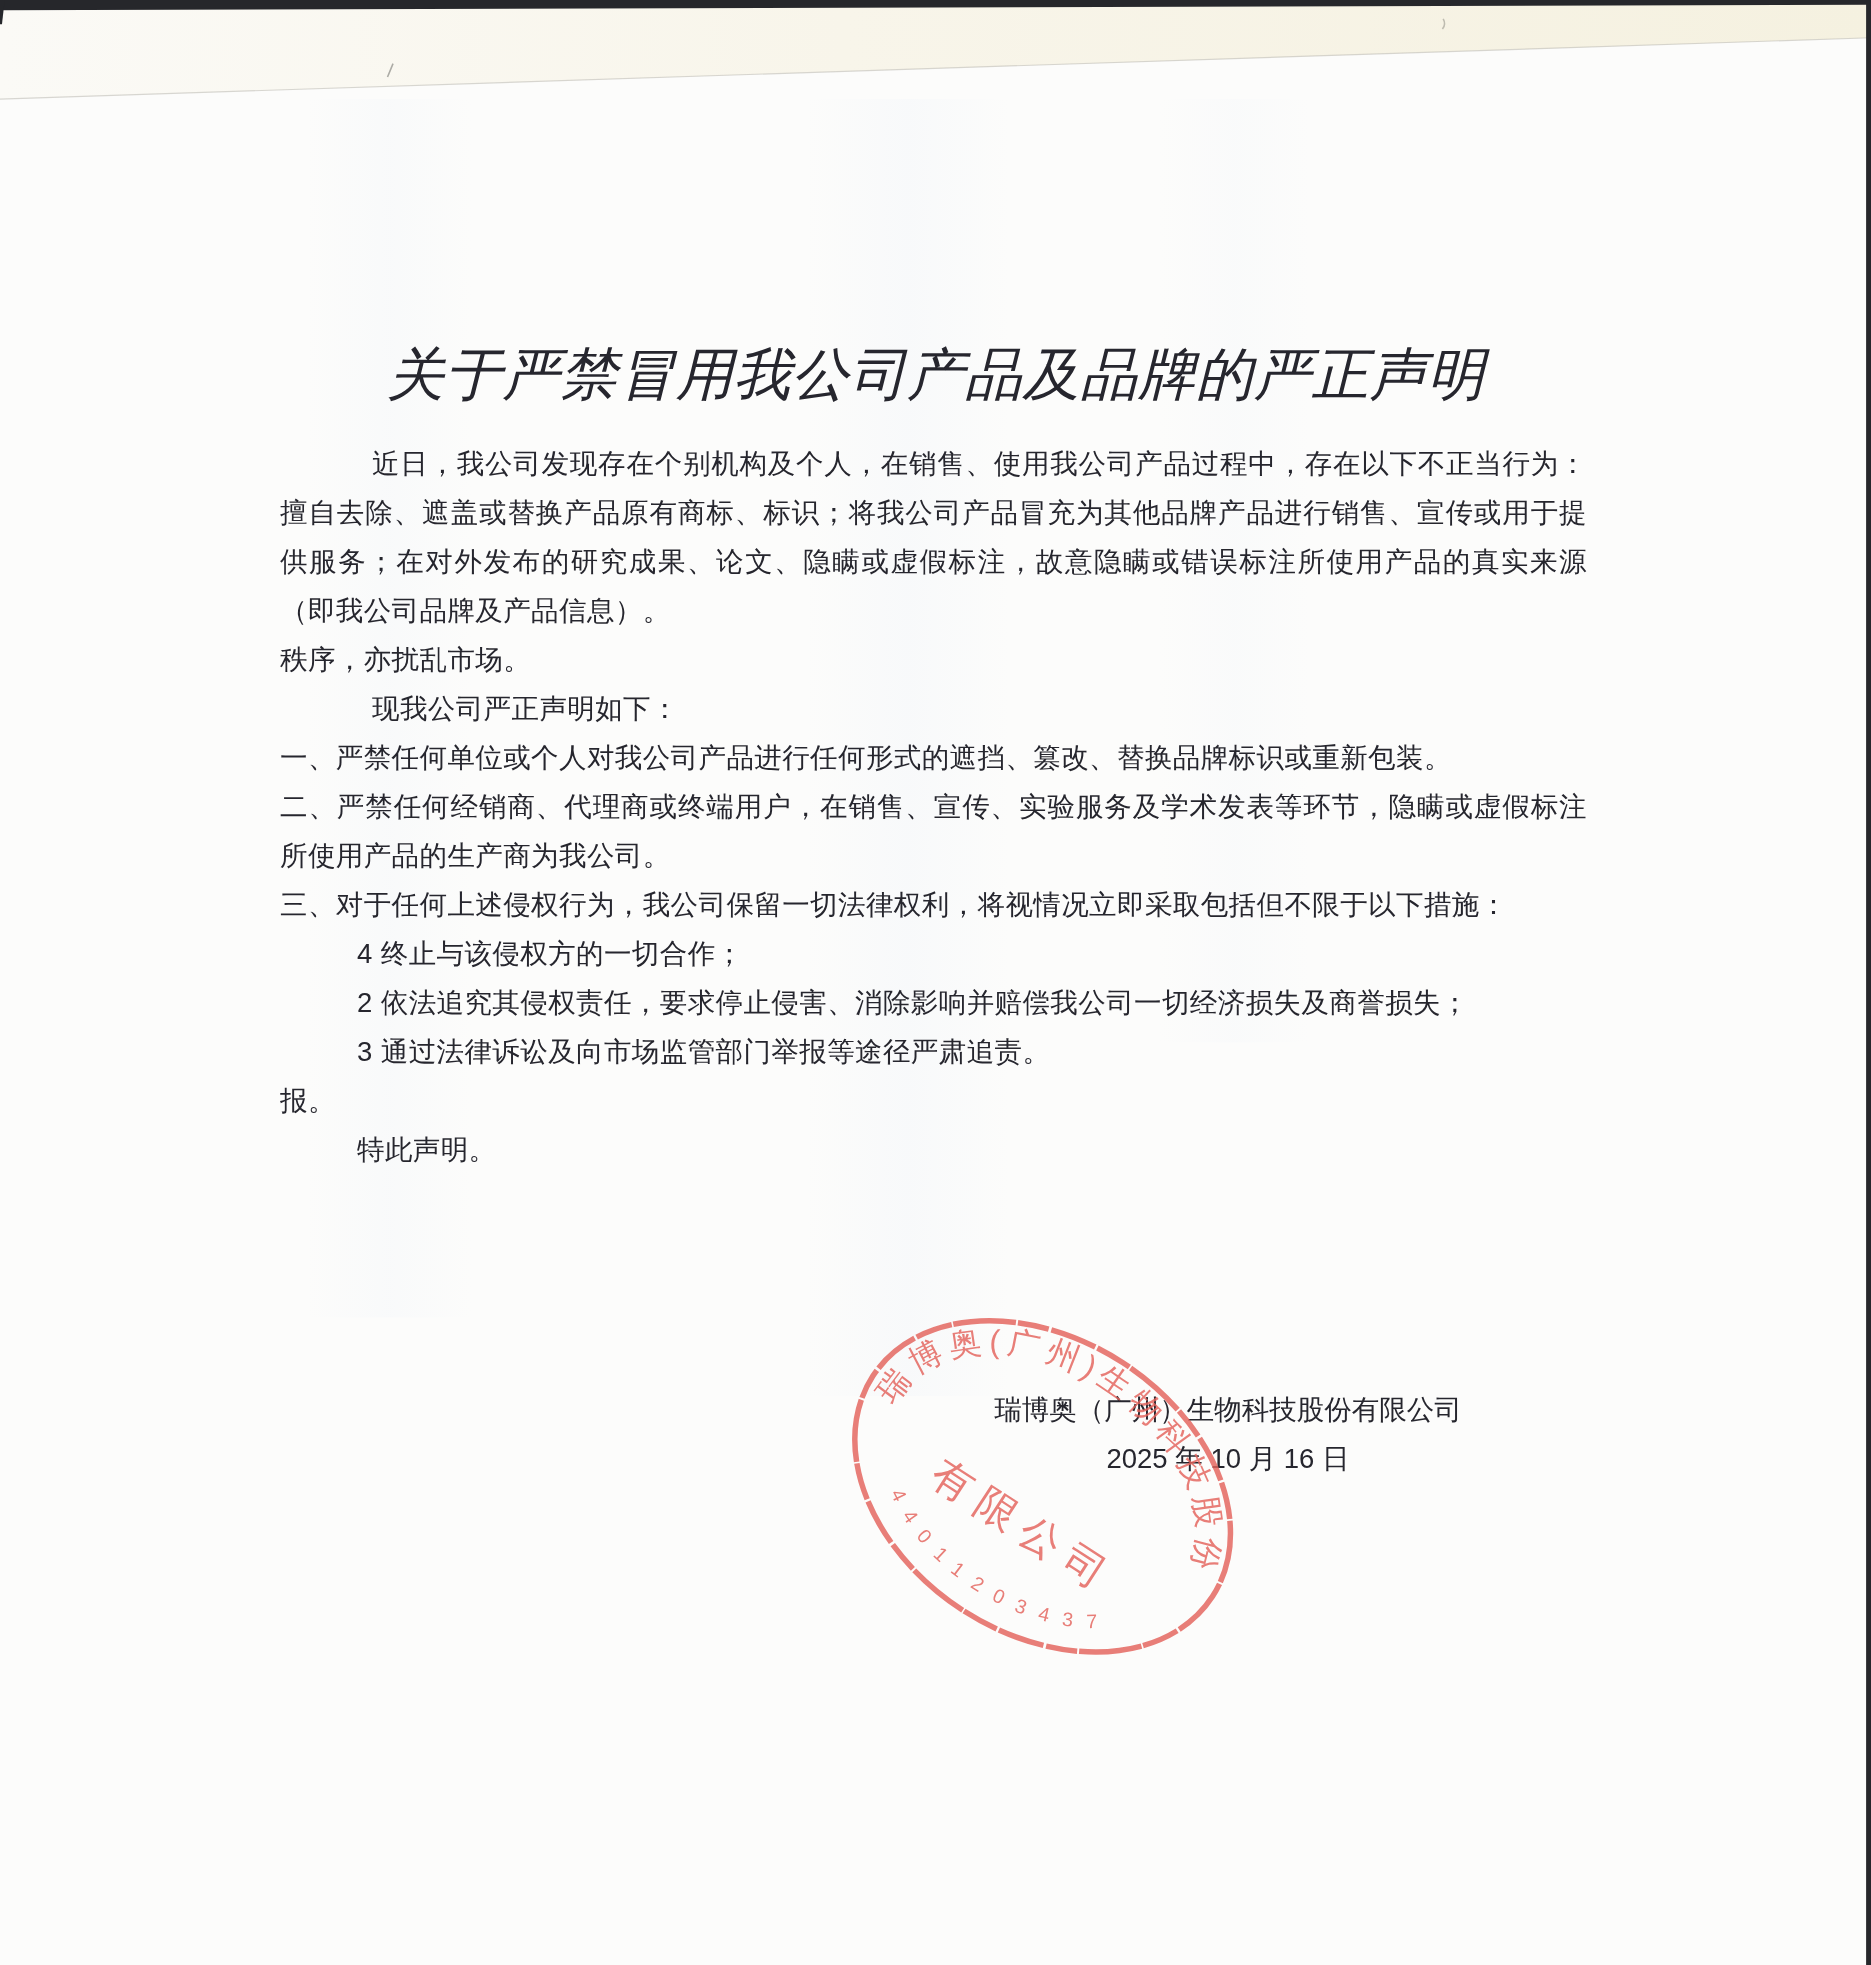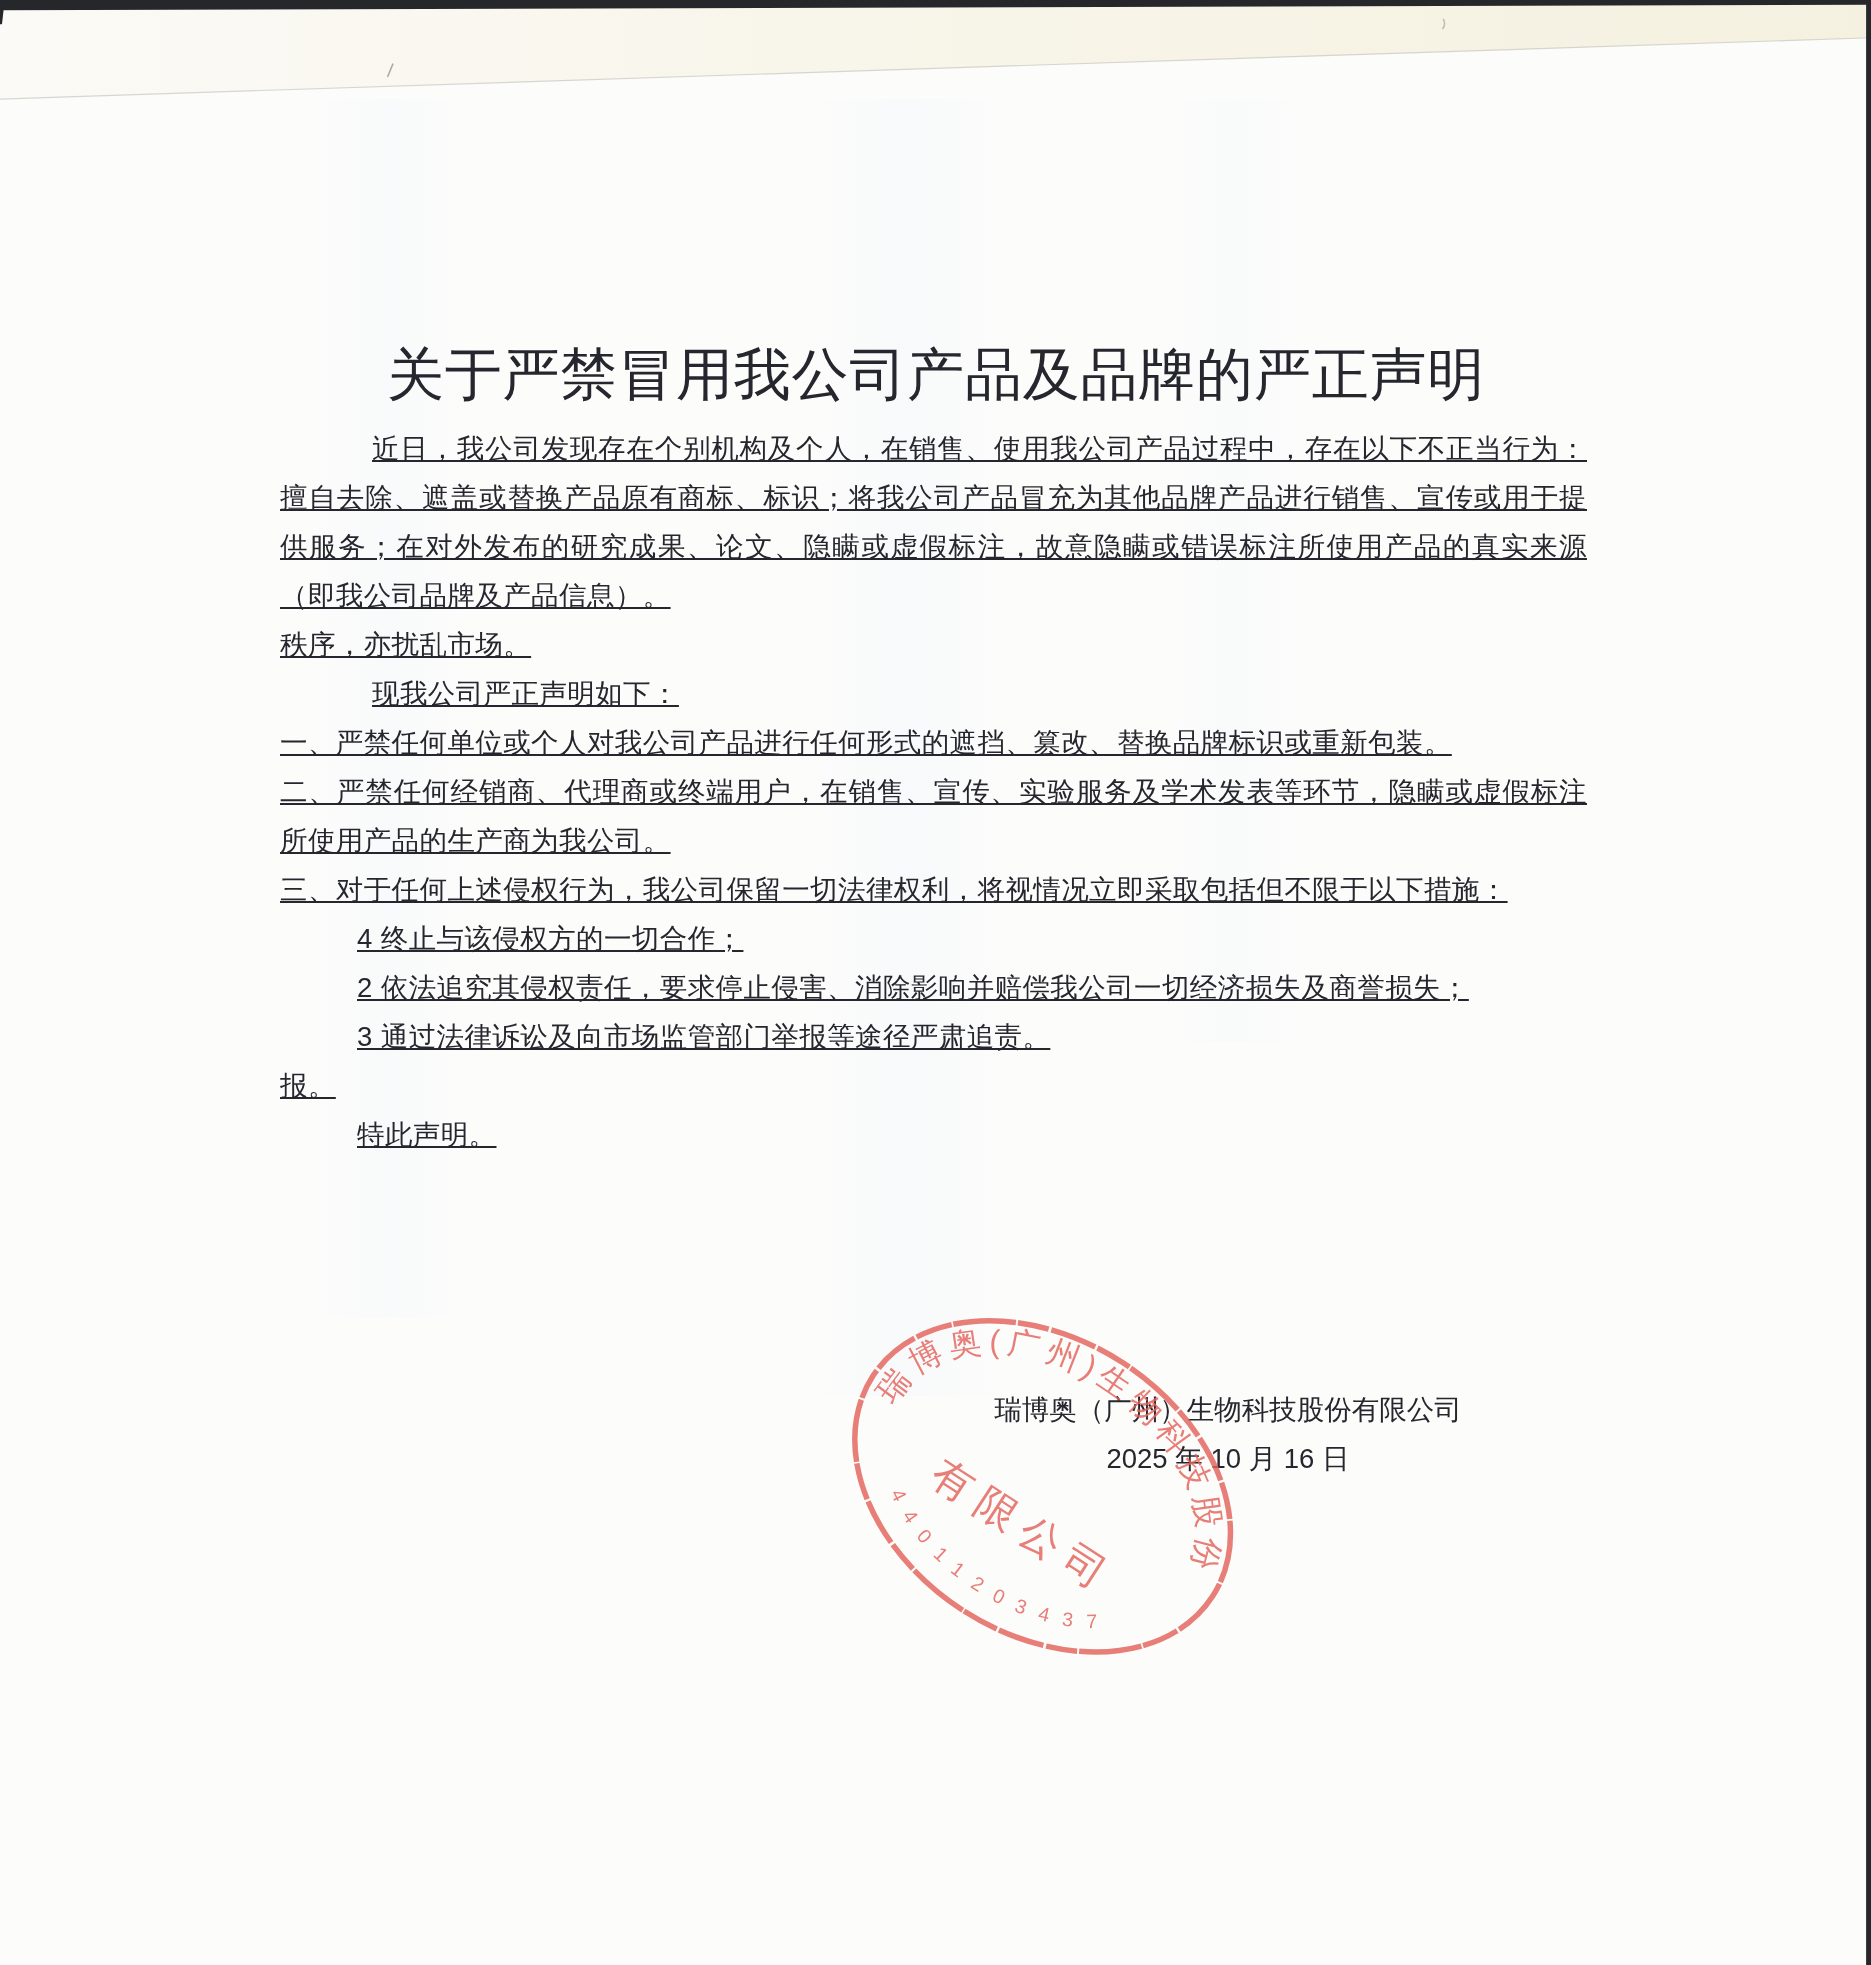--- a/index.html
+++ b/index.html
@@ -16,26 +16,26 @@
   .doc-title{
     position:absolute;
     left:0;top:305px;width:1872px;
     text-align:center;
     font-size:57px;
     font-weight:400;
     letter-spacing:0.8px;
     line-height:63px;
     color:var(--ink,#26262e);
     white-space:nowrap;
+    font-style:italic;
   }
   .body-text{
     position:absolute;
-    left:280px;top:424px;
+    left:280px;top:439px;
     width:1307px;
-    text-decoration:underline;
   }
   .tline{
     height:49px;
     line-height:49px;
     font-size:27.5px;
     color:var(--ink,#26262e);
     white-space:normal;
     letter-spacing:0.4px;
   }
   .tline.j{ text-align:justify; text-align-last:justify; text-justify:inter-ideograph; }

